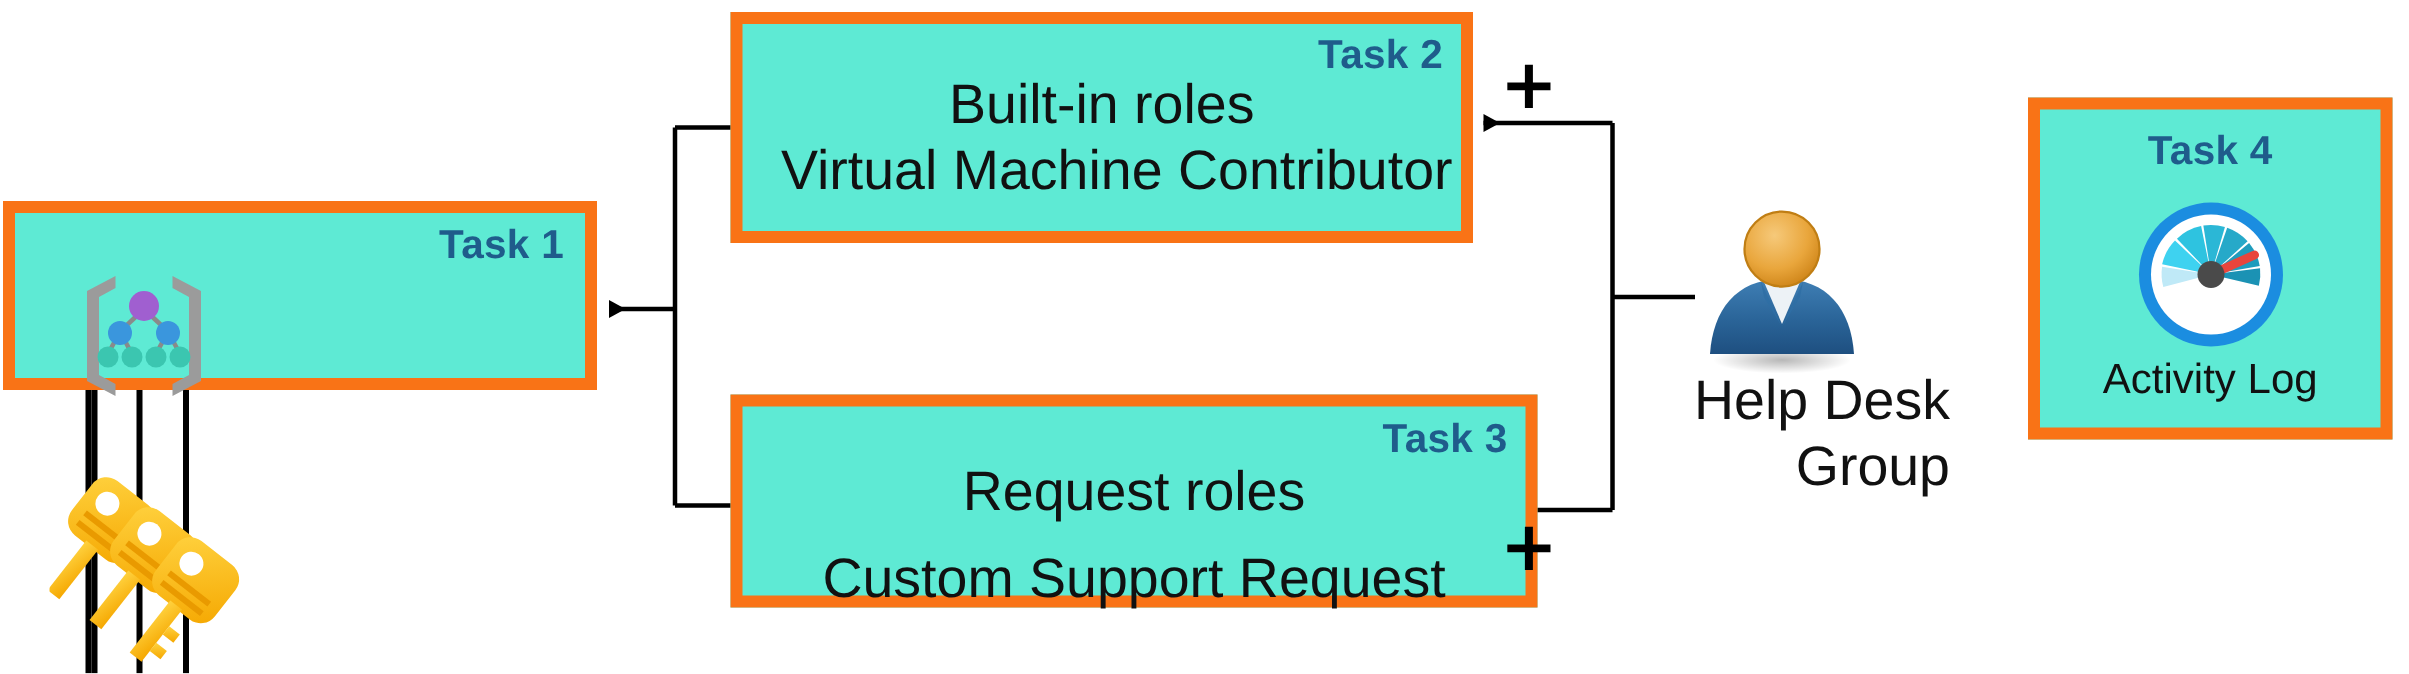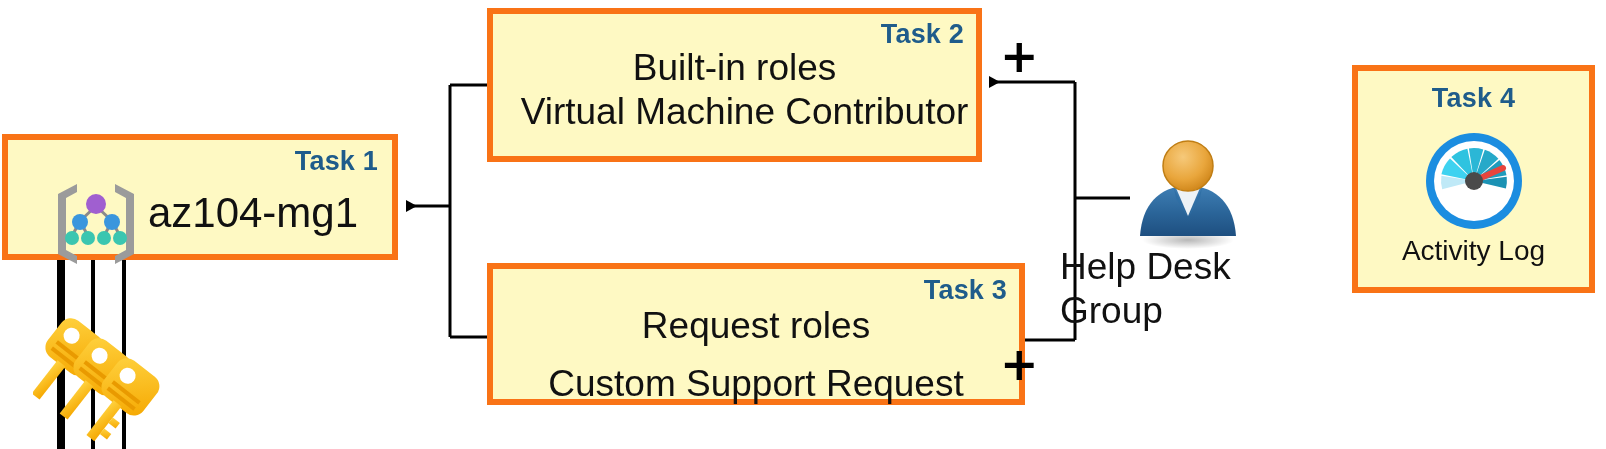--- a/index.html
+++ b/index.html
@@ -1,20 +1,20 @@
 <!DOCTYPE html>
 <html><head>
 <meta charset="utf-8">
 <style>
   html,body{margin:0;padding:0;background:#ffffff;}
   body{width:1606px;height:449px;overflow:hidden;
        font-family:"Liberation Sans","DejaVu Sans",sans-serif;}
   #stage{position:relative;width:1606px;height:449px;background:#fff;}
 
-  .task-box{position:absolute;background:#fef9c3;border:6px solid #f97316;box-sizing:border-box;}
+  .task-box{position:absolute;background:#5eead4;border:8px solid #f97316;box-sizing:border-box;}
   .task-tag{position:absolute;color:#1F5C8B;font-weight:bold;font-size:27px;letter-spacing:.2px;}
   .box-text{position:absolute;left:0;right:0;text-align:center;color:#111;font-weight:400;}
 
   
   #task1{left:2px;top:134px;width:396px;height:126px;}
   #task1 .task-tag{right:14px;top:6px;}
   #task1-label{left:120px;top:50px;right:14px;text-align:center;font-size:42px;line-height:46px;}
 
   
   #task2{left:487px;top:8px;width:495px;height:154px;}
@@ -29,21 +29,21 @@
   #task3-l2{top:93px;font-size:37px;line-height:44px;}
 
   
   #task4{left:1352px;top:65px;width:243px;height:228px;}
   #task4 .task-tag{left:0;right:0;top:12px;text-align:center;}
   #task4-label{top:160px;font-size:28px;line-height:40px;}
   #gauge-wrap{position:absolute;left:50%;top:58px;transform:translateX(-50%);}
 
   
   #person{position:absolute;left:1128px;top:140px;}
-  #person-label{position:absolute;left:1060px;top:245px;width:240px;text-align:left;
+  #person-label{position:absolute;left:1060px;top:245px;width:240px;text-align:right;
                 font-size:37px;line-height:44px;color:#111;}
 
   
   .lay{position:absolute;left:0;top:0;width:1606px;height:449px;pointer-events:none;}
 
   .plus{position:absolute;font-size:46px;font-weight:bold;color:#000;
         font-family:"DejaVu Sans",sans-serif;line-height:1;}
   #plus-top{left:1000px;top:33px;}
   #plus-bot{left:1000px;top:341px;}
 
@@ -87,21 +87,20 @@
         <path d="M0,13 L14,13 L7,0 Z" fill="#000"></path>
       </marker>
     </defs>
     <line x1="63" y1="449" x2="63" y2="232" stroke="#000" stroke-width="4" marker-end="url(#arrowU)"></line>
     <line x1="93" y1="449" x2="93" y2="232" stroke="#000" stroke-width="4" marker-end="url(#arrowU)"></line>
     <line x1="124" y1="449" x2="124" y2="248" stroke="#000" stroke-width="4" marker-end="url(#arrowU)"></line>
   </svg>
 
   <div class="task-box" id="task1">
     <div class="task-tag">Task 1</div>
-    <div class="box-text" id="task1-label">az104-mg1</div>
   </div>
 
   <svg id="mg-icon" width="100" height="95" viewBox="0 0 100 95">
     <path d="M31,8 L12,18 L12,78 L31,88 L31,80 L20,74 L20,22 L31,16 Z" fill="#9b9b9b"></path>
     <path d="M69,8 L88,18 L88,78 L69,88 L69,80 L80,74 L80,22 L69,16 Z" fill="#9b9b9b"></path>
     <g stroke="#8a8a8a" stroke-width="3" fill="none">
       <line x1="50" y1="30" x2="34" y2="45"></line>
       <line x1="50" y1="30" x2="66" y2="45"></line>
       <line x1="34" y1="45" x2="26" y2="60"></line>
       <line x1="34" y1="45" x2="42" y2="60"></line>

